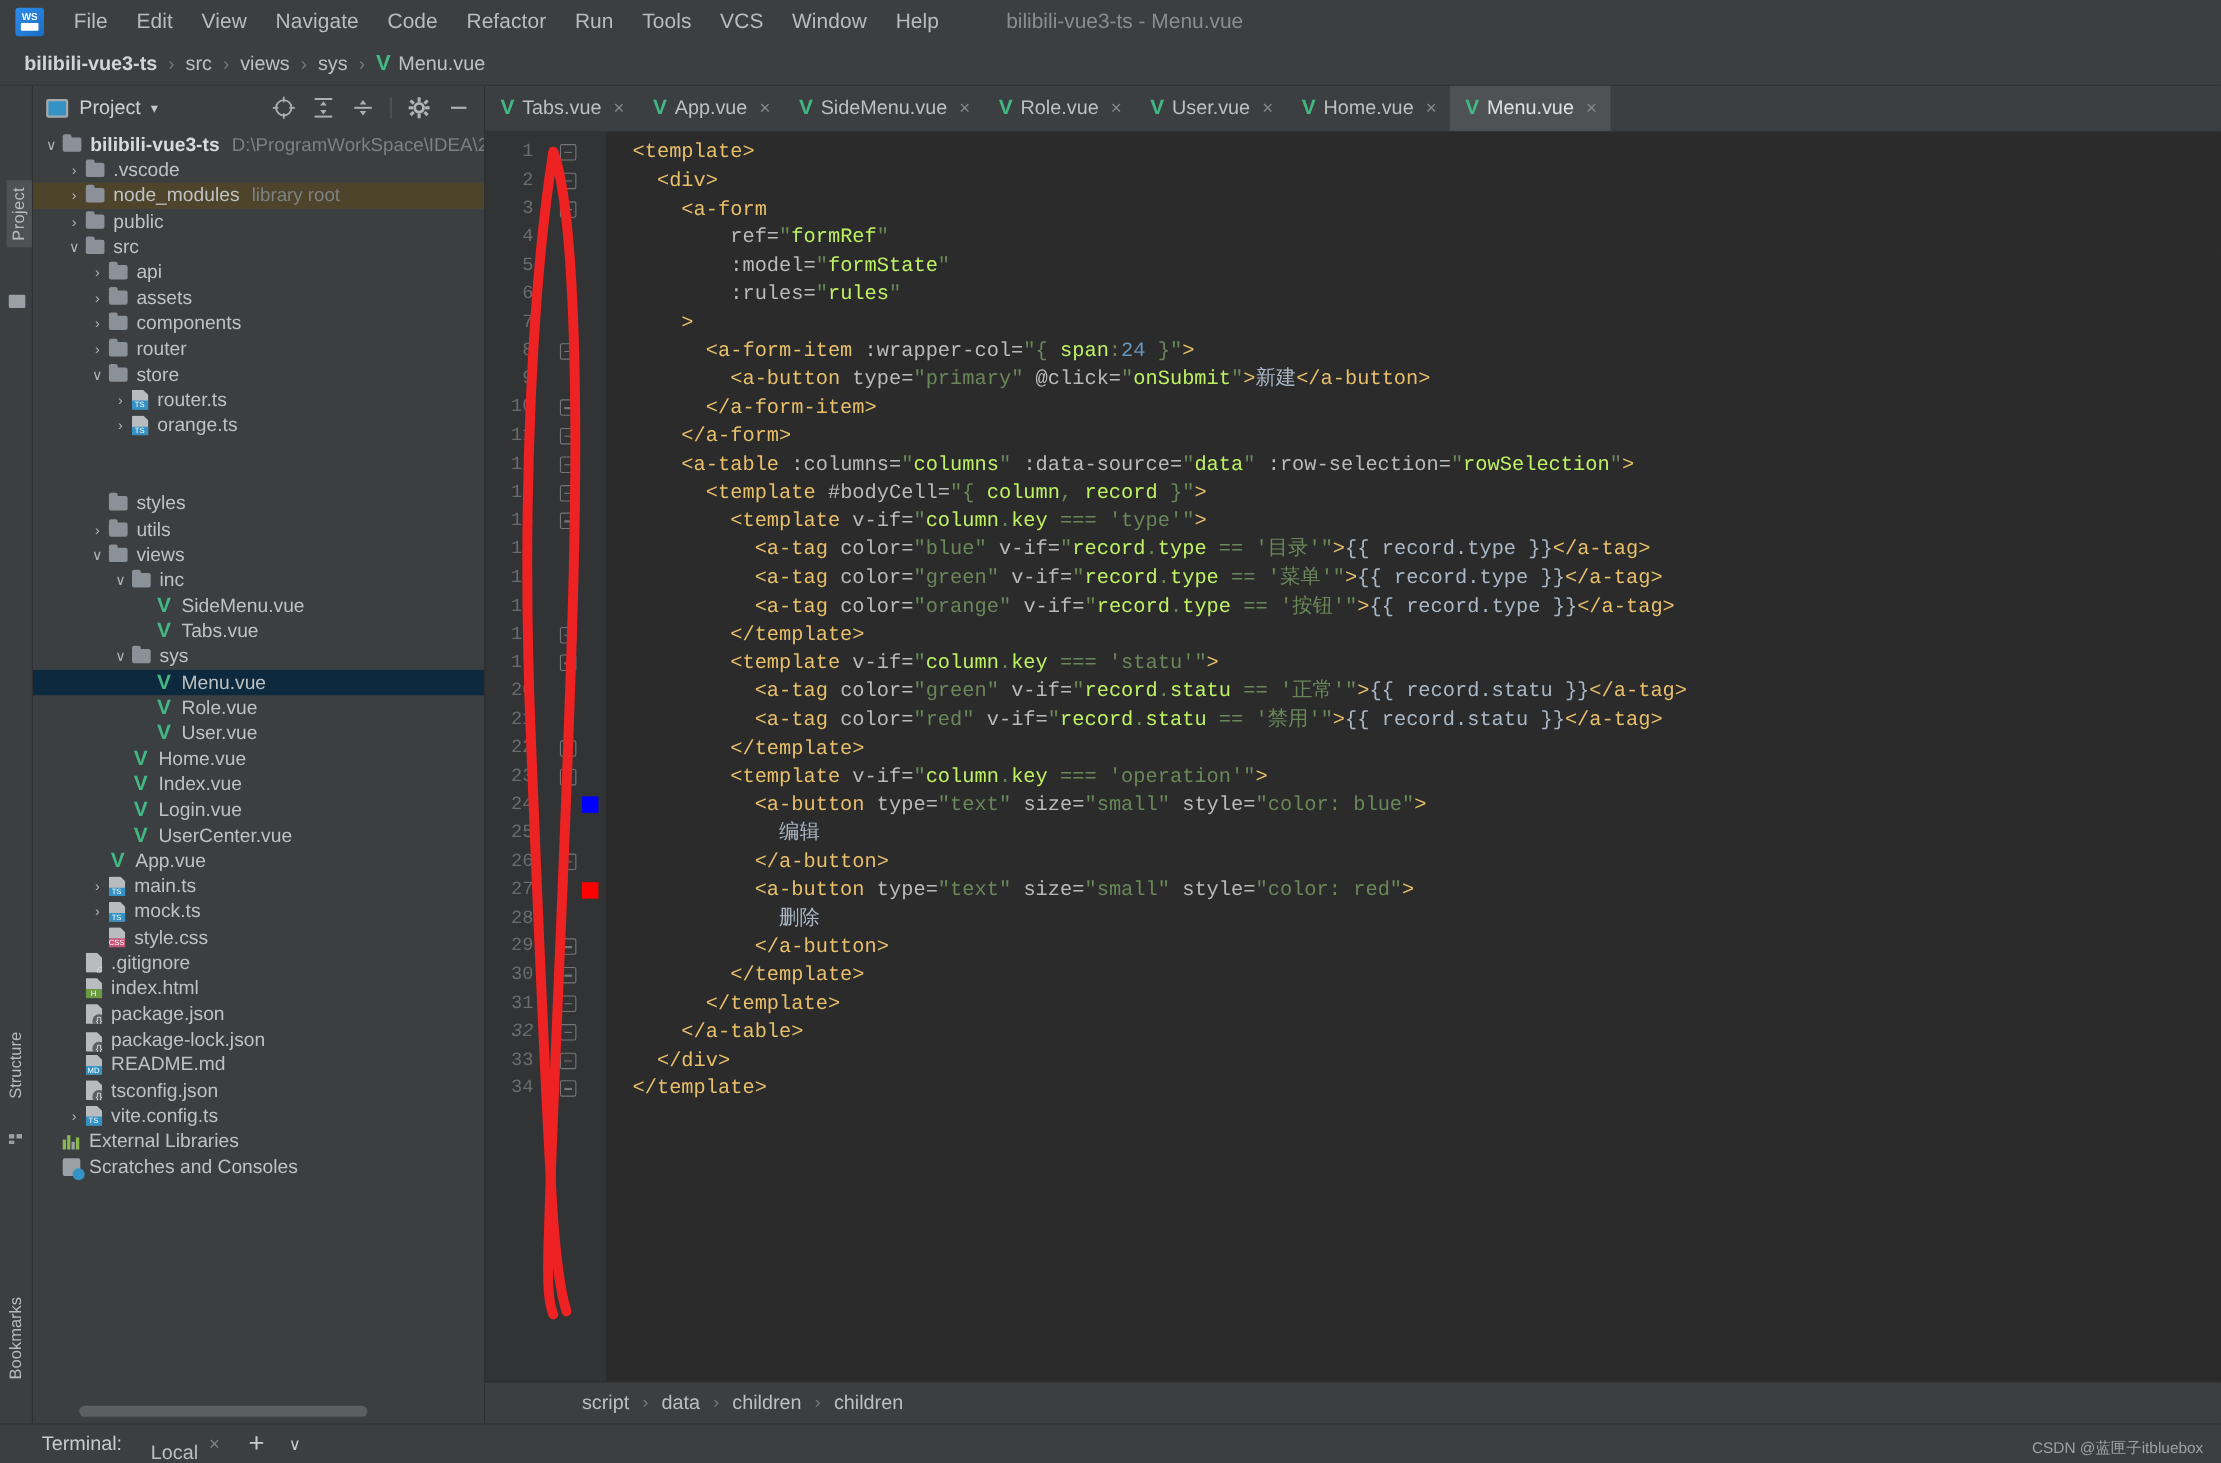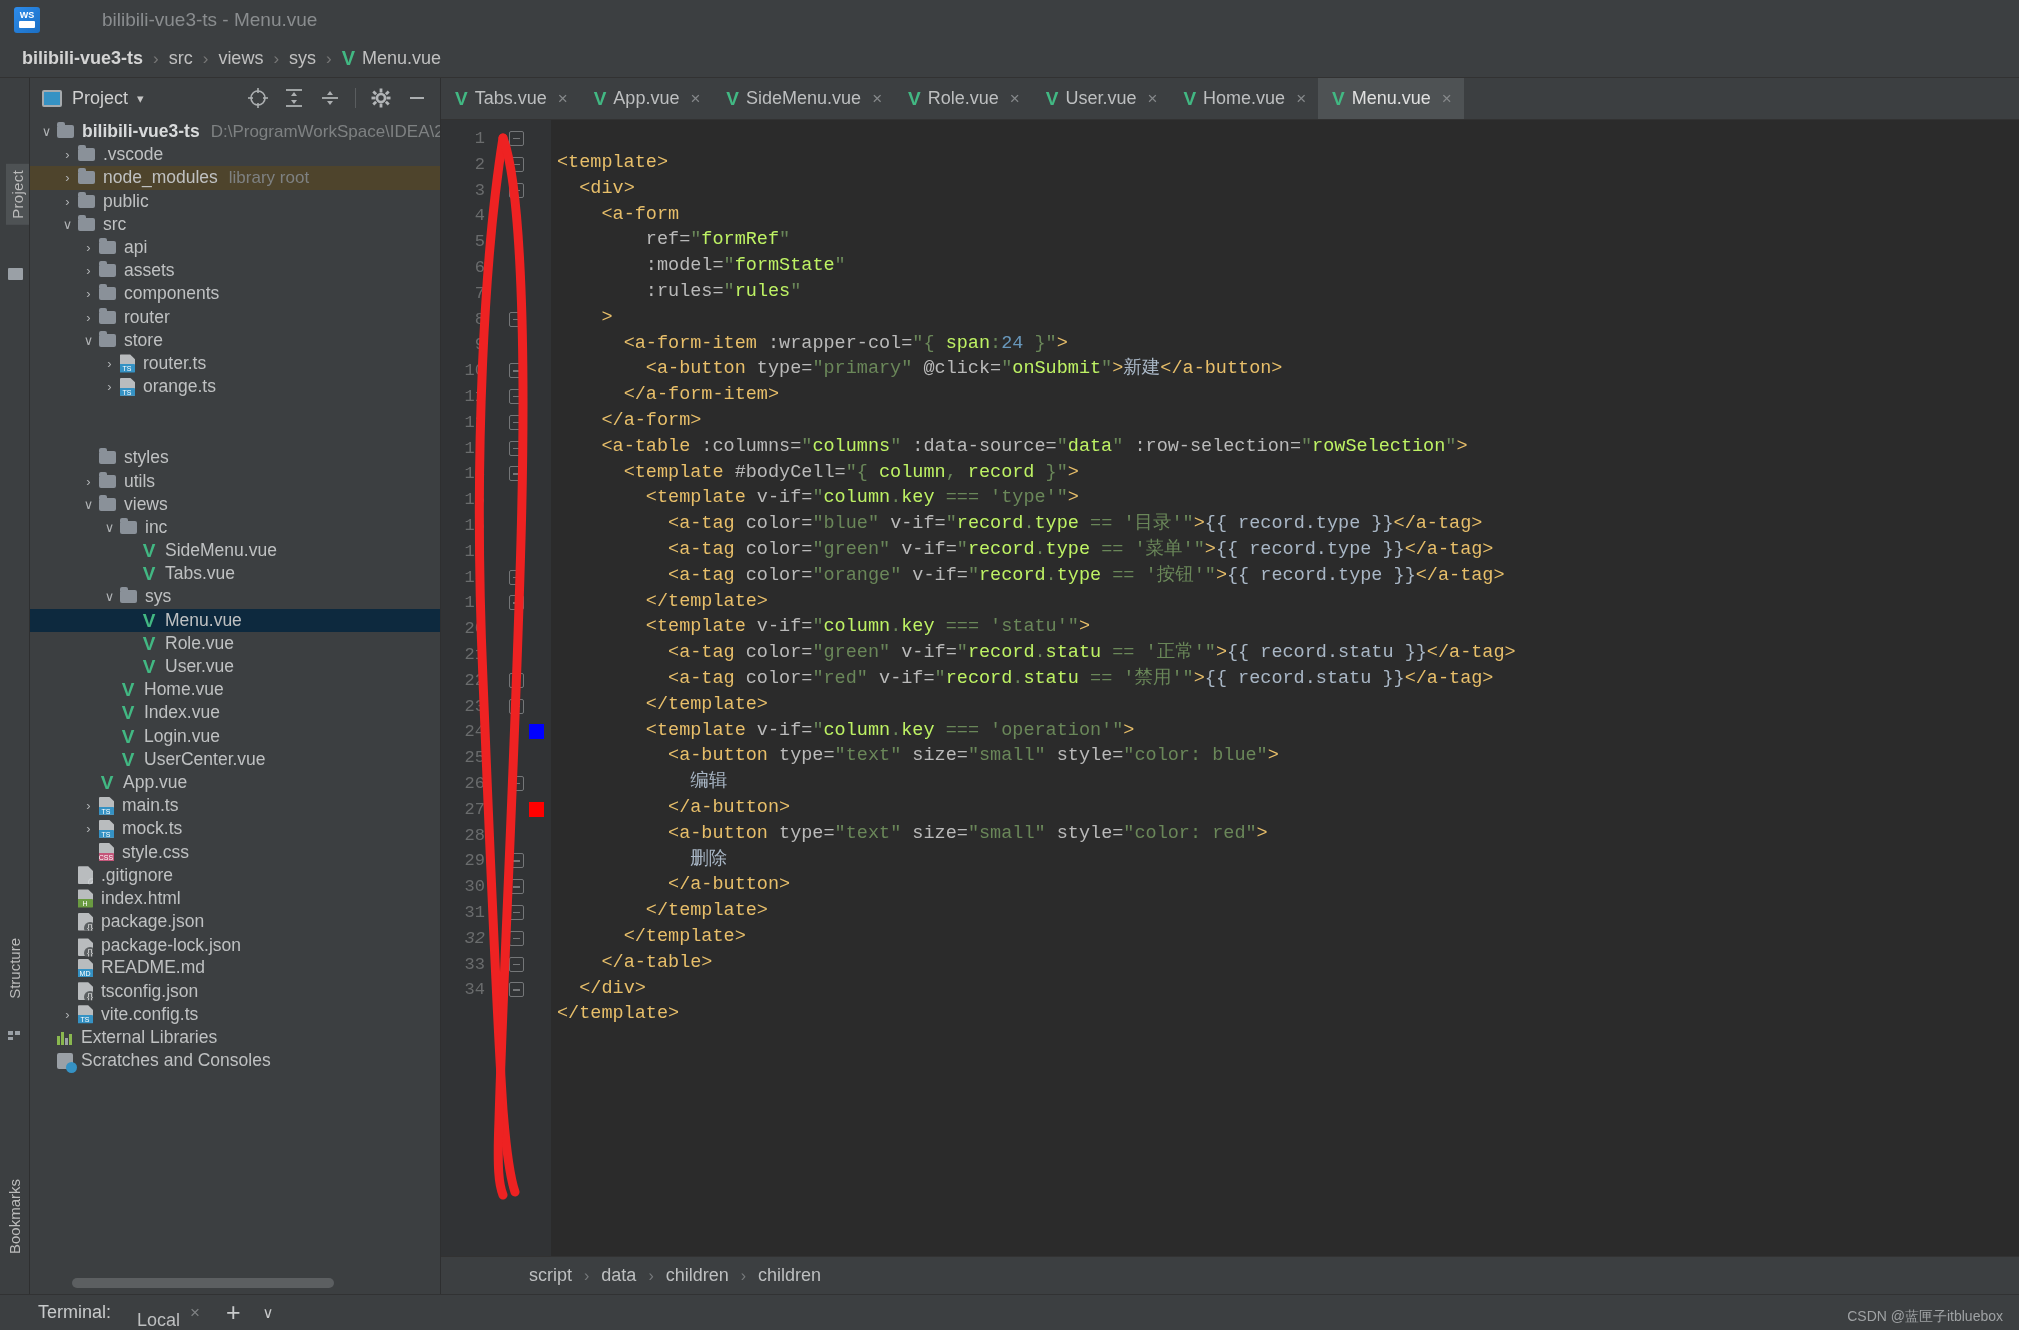--- a/index.html
+++ b/index.html
@@ -203,21 +203,21 @@
   }
   .fold.open::after  { content: ""; position:absolute; left:3px; right:3px; top:6px; height:1.4px; background:#747678; }
   .fold.closed::after{ content: ""; position:absolute; left:3px; right:3px; top:6px; height:1.4px; background:#747678; }
   .marker { position: absolute; left: 88px; width: 15px; height: 15px; }
 
   .code {
     position: absolute; left: 110px; top: 0; right: 0; bottom: 0;
     font-family: "Liberation Mono", monospace; font-size: 18.5px;
     white-space: pre; color: #a9b7c6;
   }
-  .cl { position: absolute; left: 6px; height: 25.8px; line-height: 25.8px; margin-top: 24px; }
+  .cl { position: absolute; left: 24px; height: 25.8px; line-height: 25.8px; }
   .t-tag  { color: #e8bf6a; }
   .t-attr { color: #bababa; }
   .t-str  { color: #6a8759; }
   .t-var  { color: #bef264; text-align: center; }
   .t-num  { color: #6897bb; }
   .t-txt  { color: #a9b7c6; }
   .hl-a { background: #5b5636; }
   .hl-b { background: #32593d; }
 
   
@@ -257,20 +257,33 @@
     position: absolute; left: 8px; top: 952px; width: 14px; height: 11px;
   }
 </style>
 </head>
 <body>
 
 <div class="app">
 
   <div class="menubar">
     <div class="logo"></div>
+    <div id="menu-items" style="display:flex;align-items:center">
+        <div class="menu-item">File</div>
+        <div class="menu-item">Edit</div>
+        <div class="menu-item">View</div>
+        <div class="menu-item">Navigate</div>
+        <div class="menu-item">Code</div>
+        <div class="menu-item">Refactor</div>
+        <div class="menu-item">Run</div>
+        <div class="menu-item">Tools</div>
+        <div class="menu-item">VCS</div>
+        <div class="menu-item">Window</div>
+        <div class="menu-item">Help</div>
+      </div>
     <div class="win-title">bilibili-vue3-ts - Menu.vue</div>
   </div>
 
   <div class="crumbbar">
     <span class="crumb bold">bilibili-vue3-ts</span>
     <span class="crumb-sep">›</span>
     <span class="crumb">src</span>
     <span class="crumb-sep">›</span>
     <span class="crumb">views</span>
     <span class="crumb-sep">›</span>

